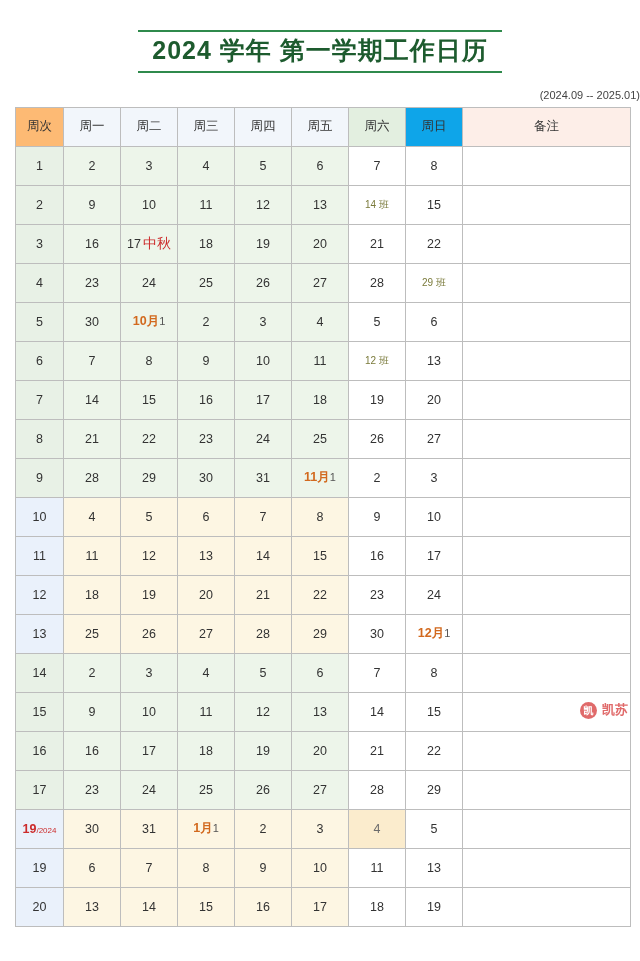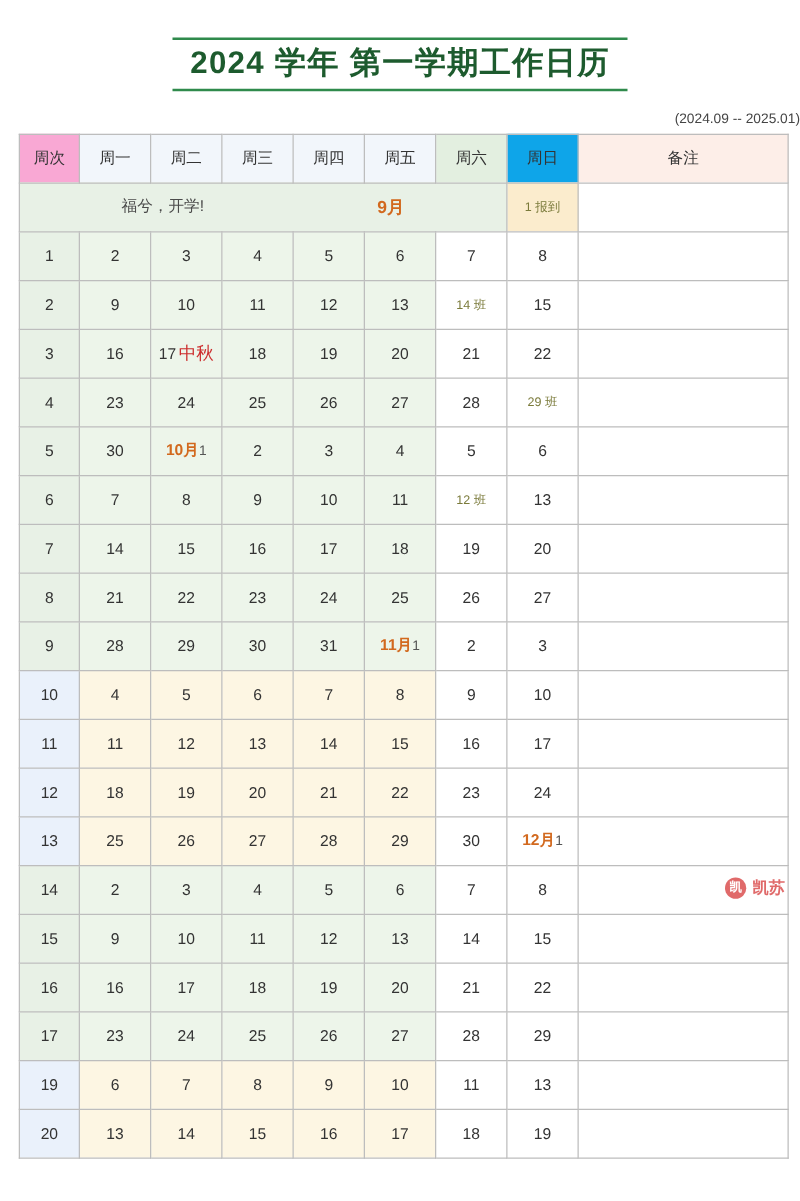--- a/index.html
+++ b/index.html
@@ -63,21 +63,21 @@
   col.c-week { width: 48px; }
   col.c-day  { width: 57px; }
   col.c-note { width: 168px; }
 
   thead th {
     height: 34px;
     font-size: 13px;
     font-weight: bold;
     color: #333;
   }
-  th.h-week { background: #f9a8d4; margin-left: 24px; }
+  th.h-week { background: #fdba74; margin-left: 24px; }
   th.h-d1, th.h-d2, th.h-d3, th.h-d4, th.h-d5 { background: #f2f6fb; }
   th.h-sat { background: #e3efe0; }
   th.h-sun { background: #0ea5e9; }
   th.h-note { background: #fdeee8; margin-top: 28px; }
 
   td.wk {
     background: #eaf1fb;
     font-weight: bold;
     font-size: 12.5px;
   }
@@ -160,32 +160,20 @@
         <th class="h-d2">周二</th>
         <th class="h-d3">周三</th>
         <th class="h-d4">周四</th>
         <th class="h-d5">周五</th>
         <th class="h-sat">周六</th>
         <th class="h-sun">周日</th>
         <th class="h-note">备注</th>
       </tr>
     </thead>
     <tbody>
-      <tr>
-        <td class="banner" colspan="7">
-          <div class="banner-inner">
-            <span class="banner-left">福兮，开学!</span>
-            <span class="banner-mid">9月</span>
-          </div>
-        </td>
-        <td class="sun hl">
-          <span class="small-badge">1 报到</span>
-        </td>
-        <td class="note"></td>
-      </tr>
     <tr>
           <td class="wk alt">1</td>
           <td class="d green">2</td>
           <td class="d green">3</td>
           <td class="d green">4</td>
           <td class="d green">5</td>
           <td class="d green">6</td>
           <td class="sat">7</td>
           <td class="sun">8</td>
           <td class="note"></td>
@@ -360,20 +348,31 @@
           <td class="d green">23</td>
           <td class="d green">24</td>
           <td class="d green">25</td>
           <td class="d green">26</td>
           <td class="d green">27</td>
           <td class="sat">28</td>
           <td class="sun">29</td>
           <td class="note"></td>
         </tr>
         <tr>
+          <td class="wk"><span class="wk19">19</span><span class="wk-sub">/2024</span></td>
+          <td class="d">30</td>
+          <td class="d">31</td>
+          <td class="d"><span class="mon-label">1月<span class="num">1</span></span></td>
+          <td class="d">2</td>
+          <td class="d">3</td>
+          <td class="sat hl">4</td>
+          <td class="sun">5</td>
+          <td class="note"></td>
+        </tr>
+        <tr>
           <td class="wk">19</td>
           <td class="d">6</td>
           <td class="d">7</td>
           <td class="d">8</td>
           <td class="d">9</td>
           <td class="d">10</td>
           <td class="sat">11</td>
           <td class="sun">13</td>
           <td class="note"></td>
         </tr>

